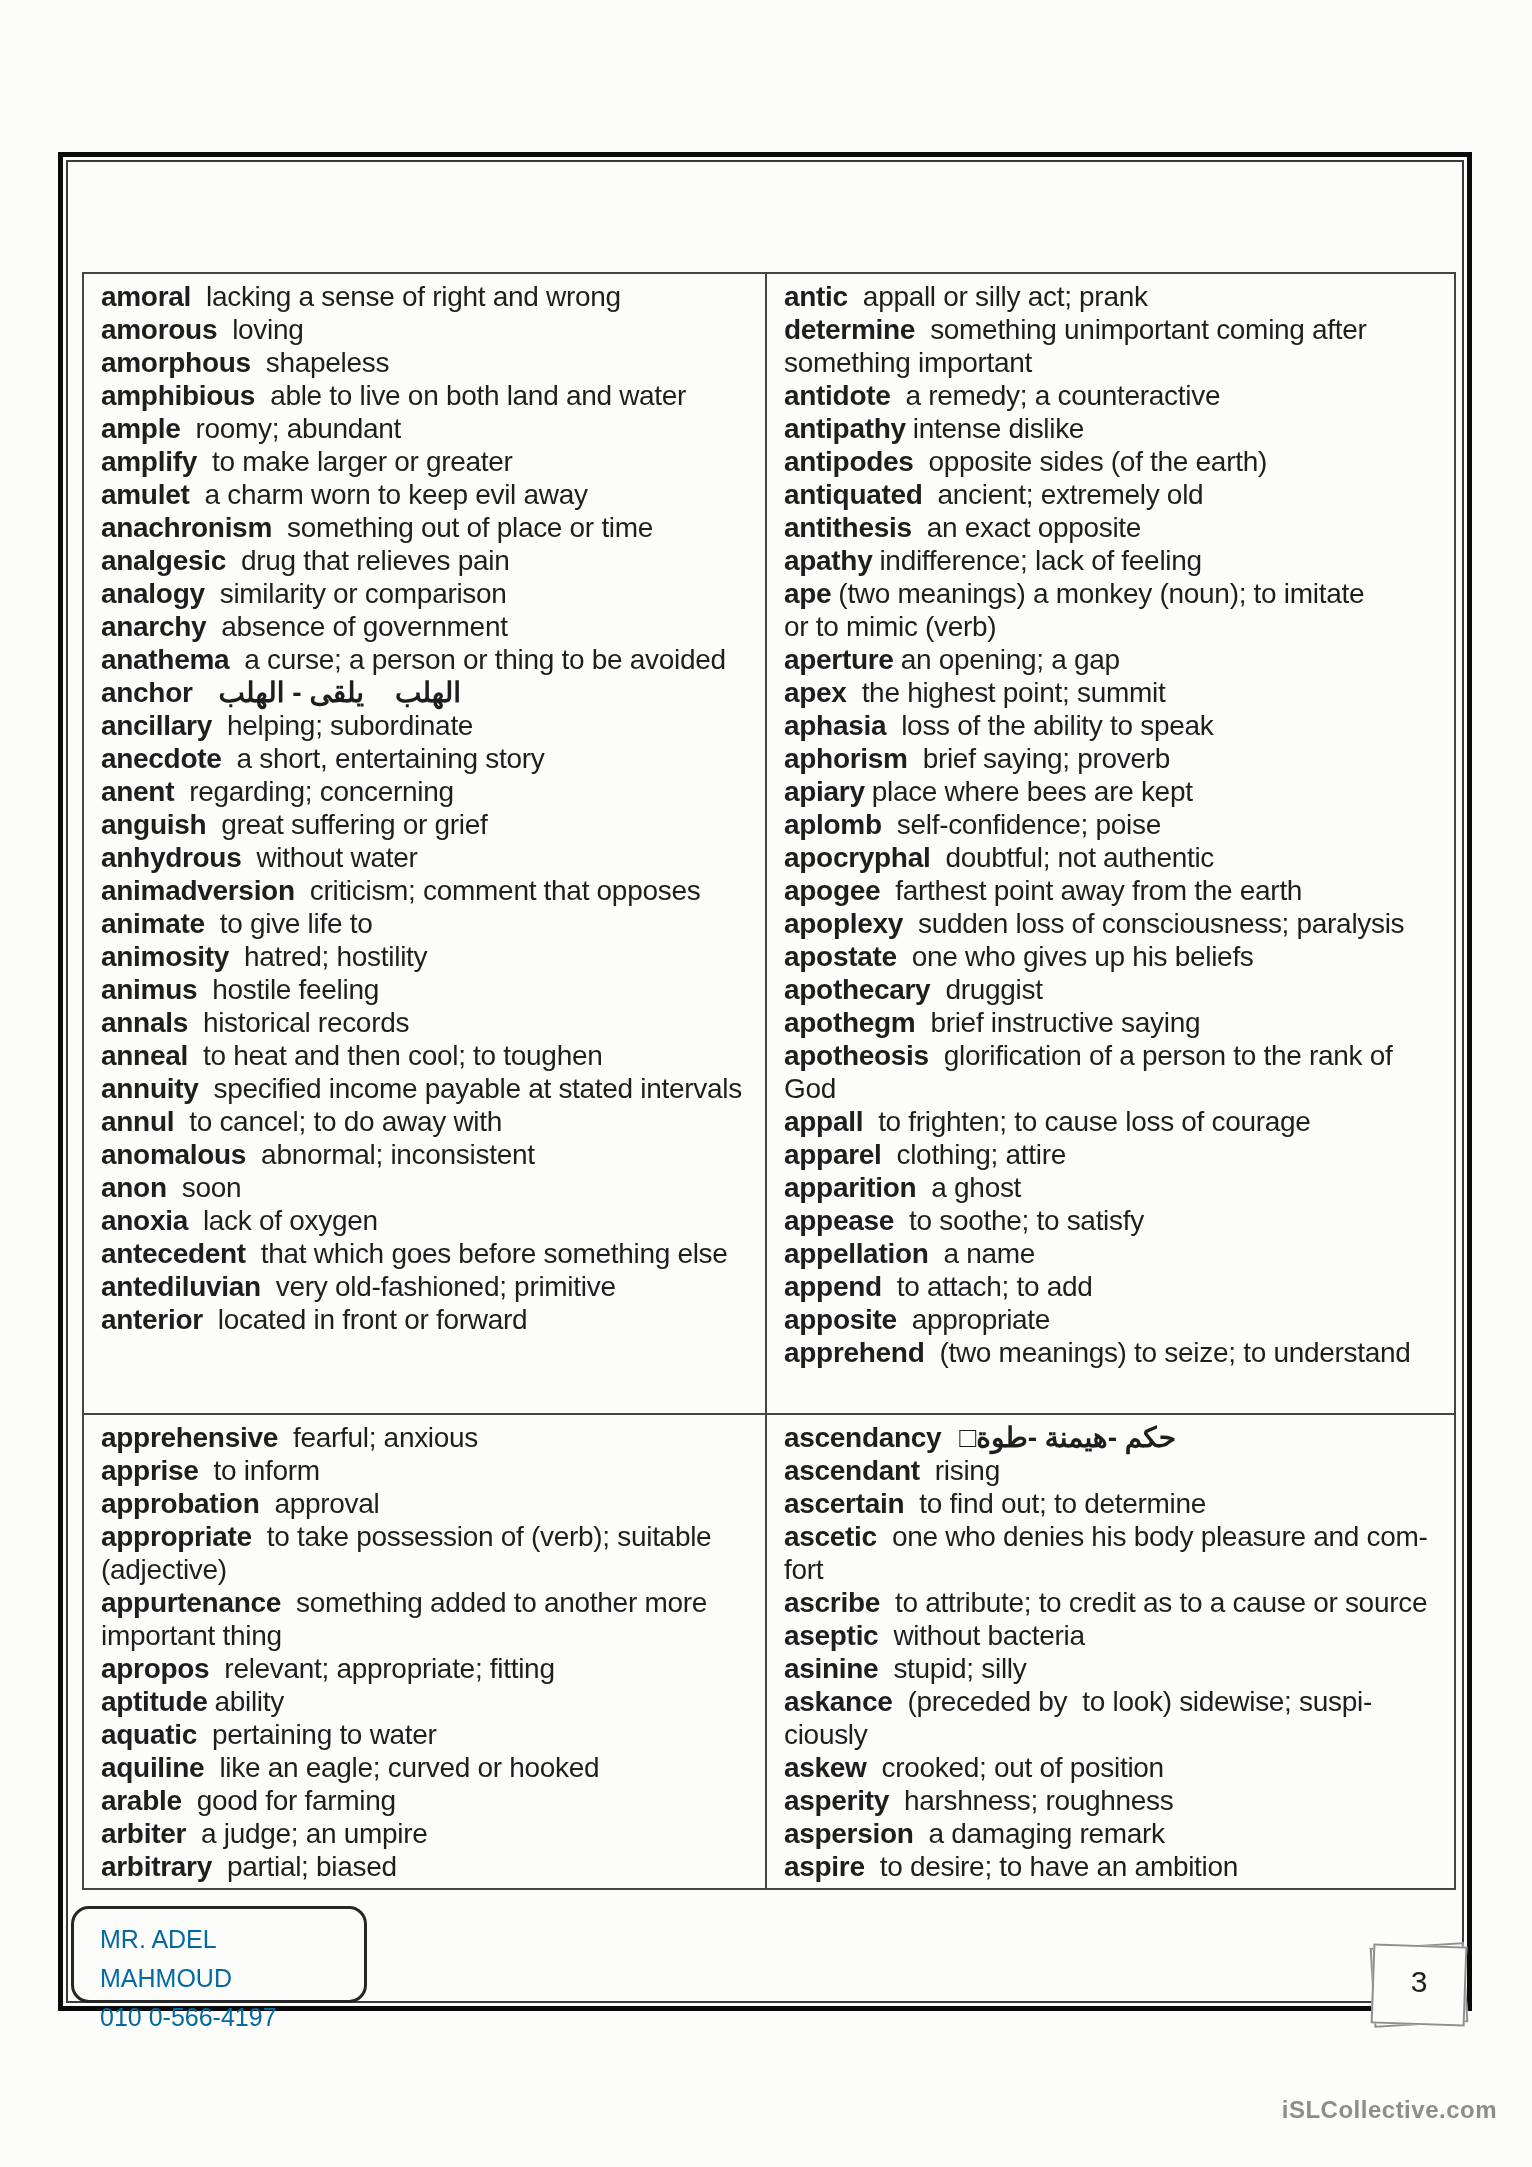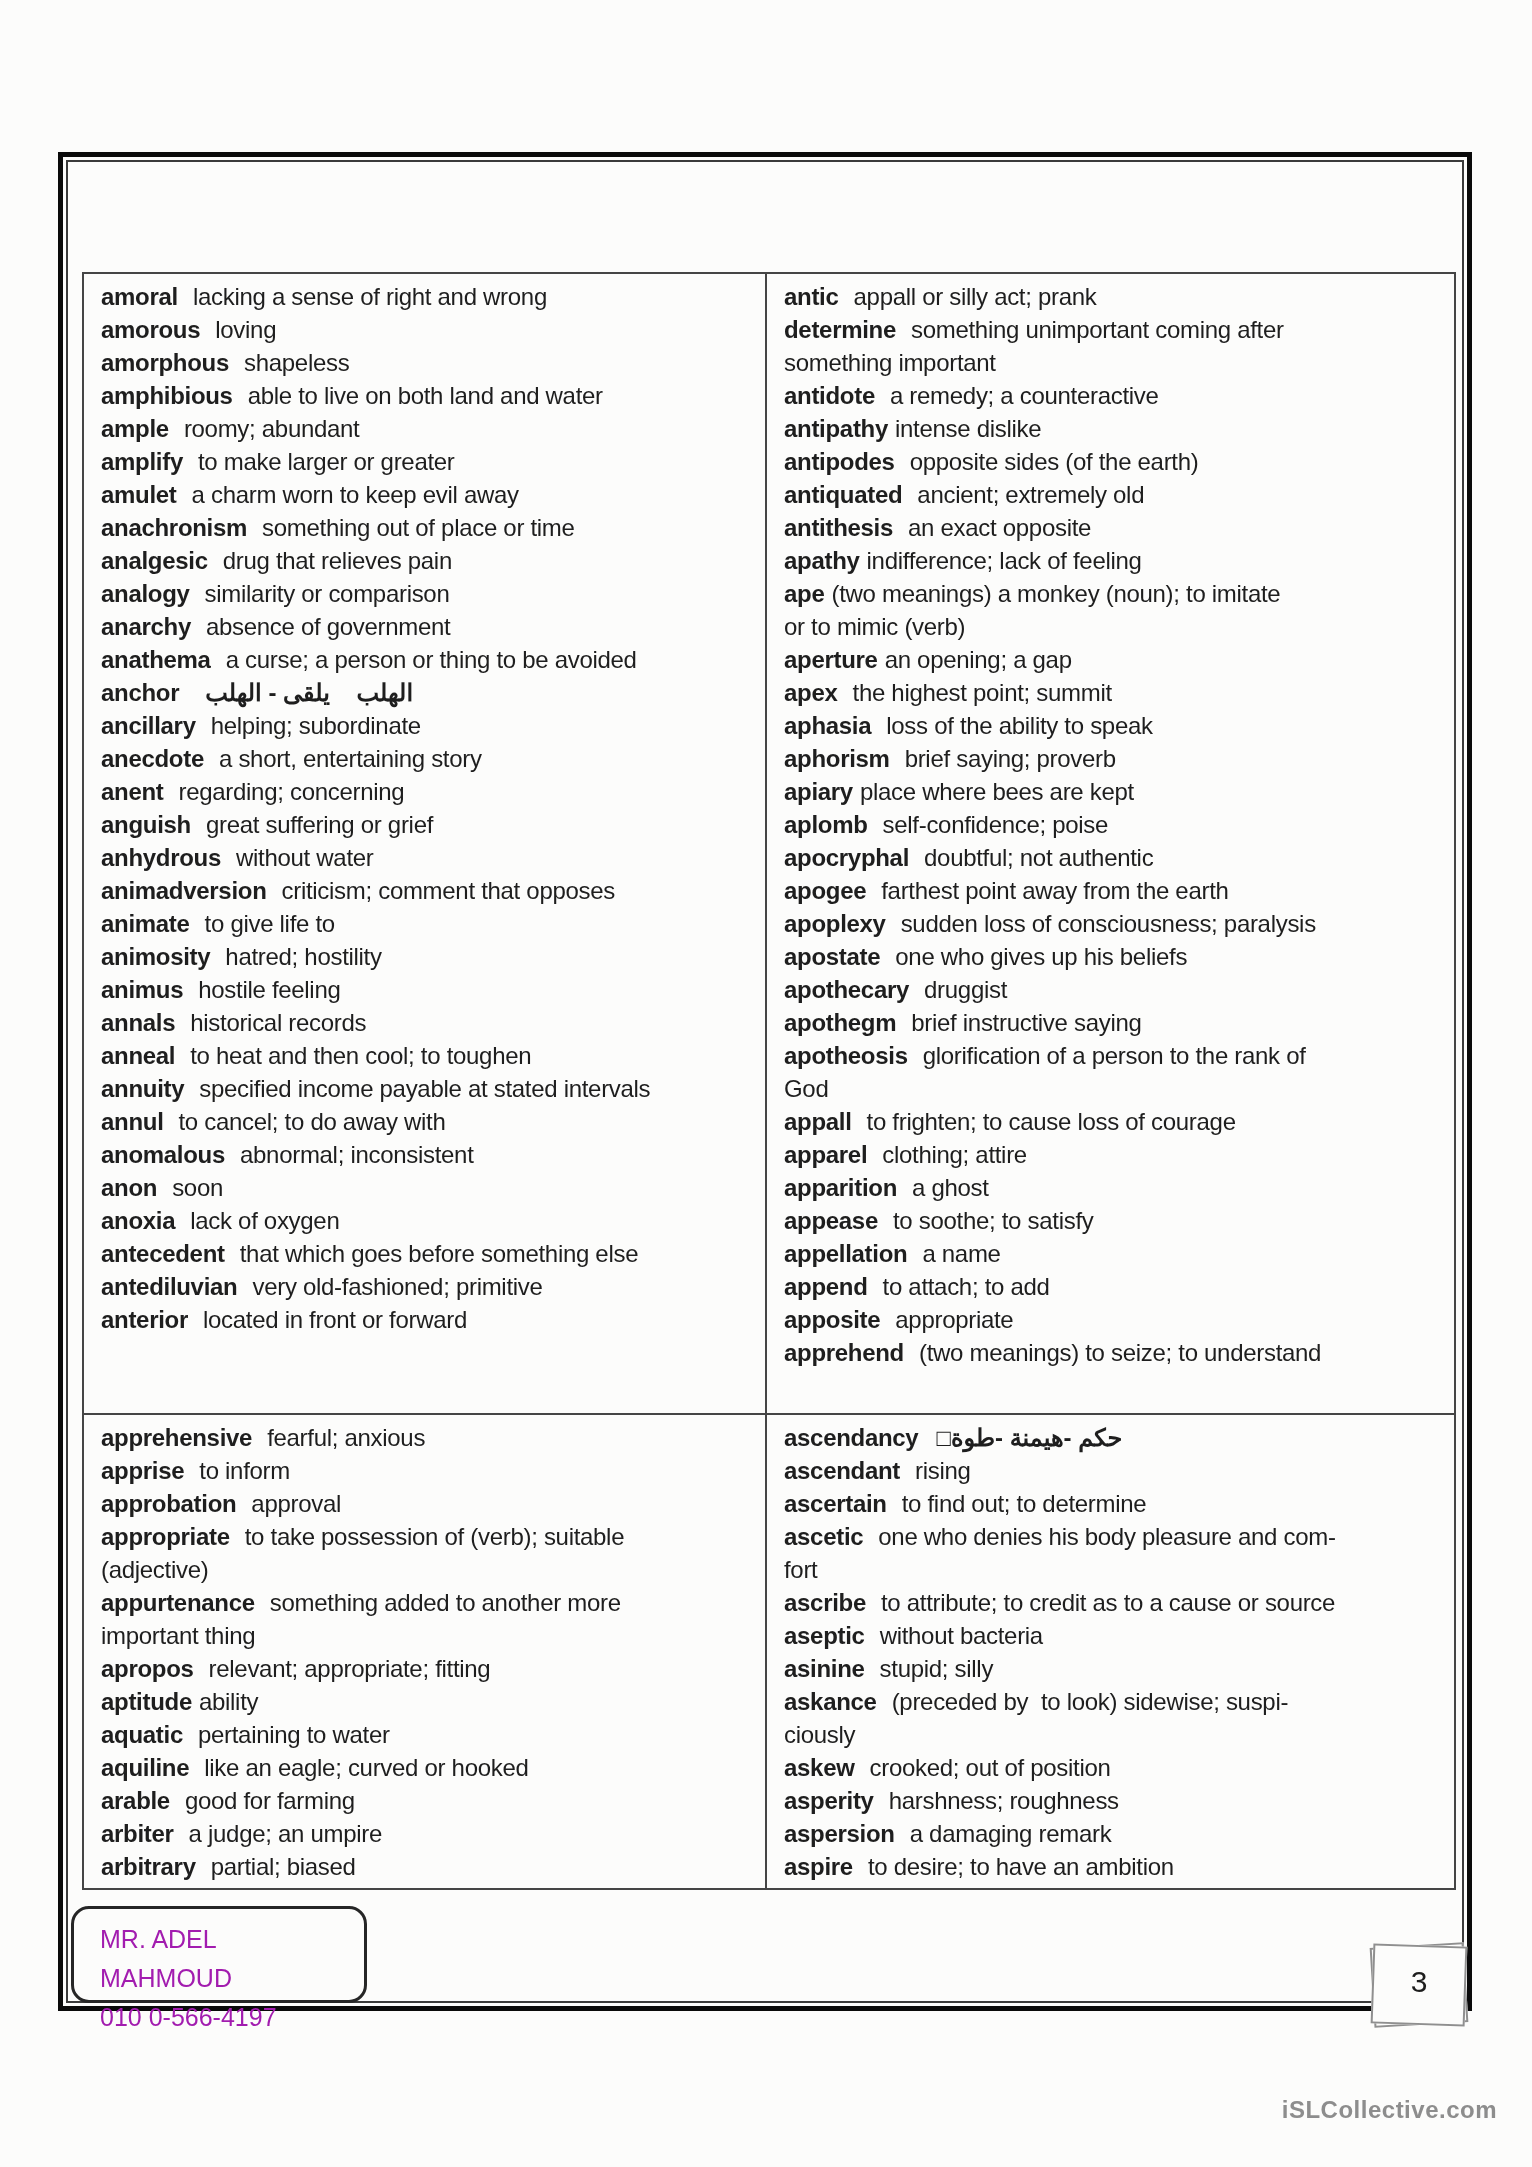--- a/index.html
+++ b/index.html
@@ -21,35 +21,35 @@
   
   .vocab-table {
     position:absolute; left:82px; top:272px; width:1374px; height:1618px;
     box-sizing:border-box; border:2px solid #454545;
     display:grid; grid-template-columns:683px 1fr; grid-template-rows:1141px 1fr;
     background:transparent; z-index:2;
   }
   .cell {
     box-sizing:border-box; overflow:hidden;
     padding:6px 8px 0 17px;
-    font-size:24px; line-height:33px; letter-spacing:-0.3px;
+    font-size:28px; line-height:33px; letter-spacing:-0.3px;
   }
   .cell.c1 { border-right:2px solid #454545; }
   .cell.r1 { border-bottom:2px solid #454545; }
   .entry, .cont { white-space:pre; }
   .hw { font-weight:bold; margin-right:15px; }
   .entry.tight .hw { margin-right:7px; }
   .ar { font-weight:bold;margin-left:11px; }
   
   .credit-box {
     position:absolute; left:71px; top:1906px; width:296px; height:97px;
     box-sizing:border-box; border:3px solid #262626; border-radius:18px;
     background:#fcfcfb; z-index:4;
   }
-  .credit-box .lines { padding:11px 12px 0 26px; font-size:25px; line-height:39px; color:#a21caf; }
+  .credit-box .lines { padding:11px 12px 0 26px; font-size:25px; line-height:39px; color:#0369a1; }
   
   .page-badge { position:absolute; left:1368px; top:1941px; width:102px; height:88px; z-index:5; }
   .page-badge .sq { position:absolute; inset:4px; background:#fcfcfb; border:2px solid #8f8f8f; box-sizing:border-box; }
   .page-badge .sq1 { transform:rotate(-3.5deg); }
   .page-badge .sq2 { transform:rotate(2deg); }
   .page-badge .num {
     position:absolute; left:0; top:24px; width:100%;
     text-align:center; font-size:30px; color:#1d1d1d;
   }
   .watermark {

